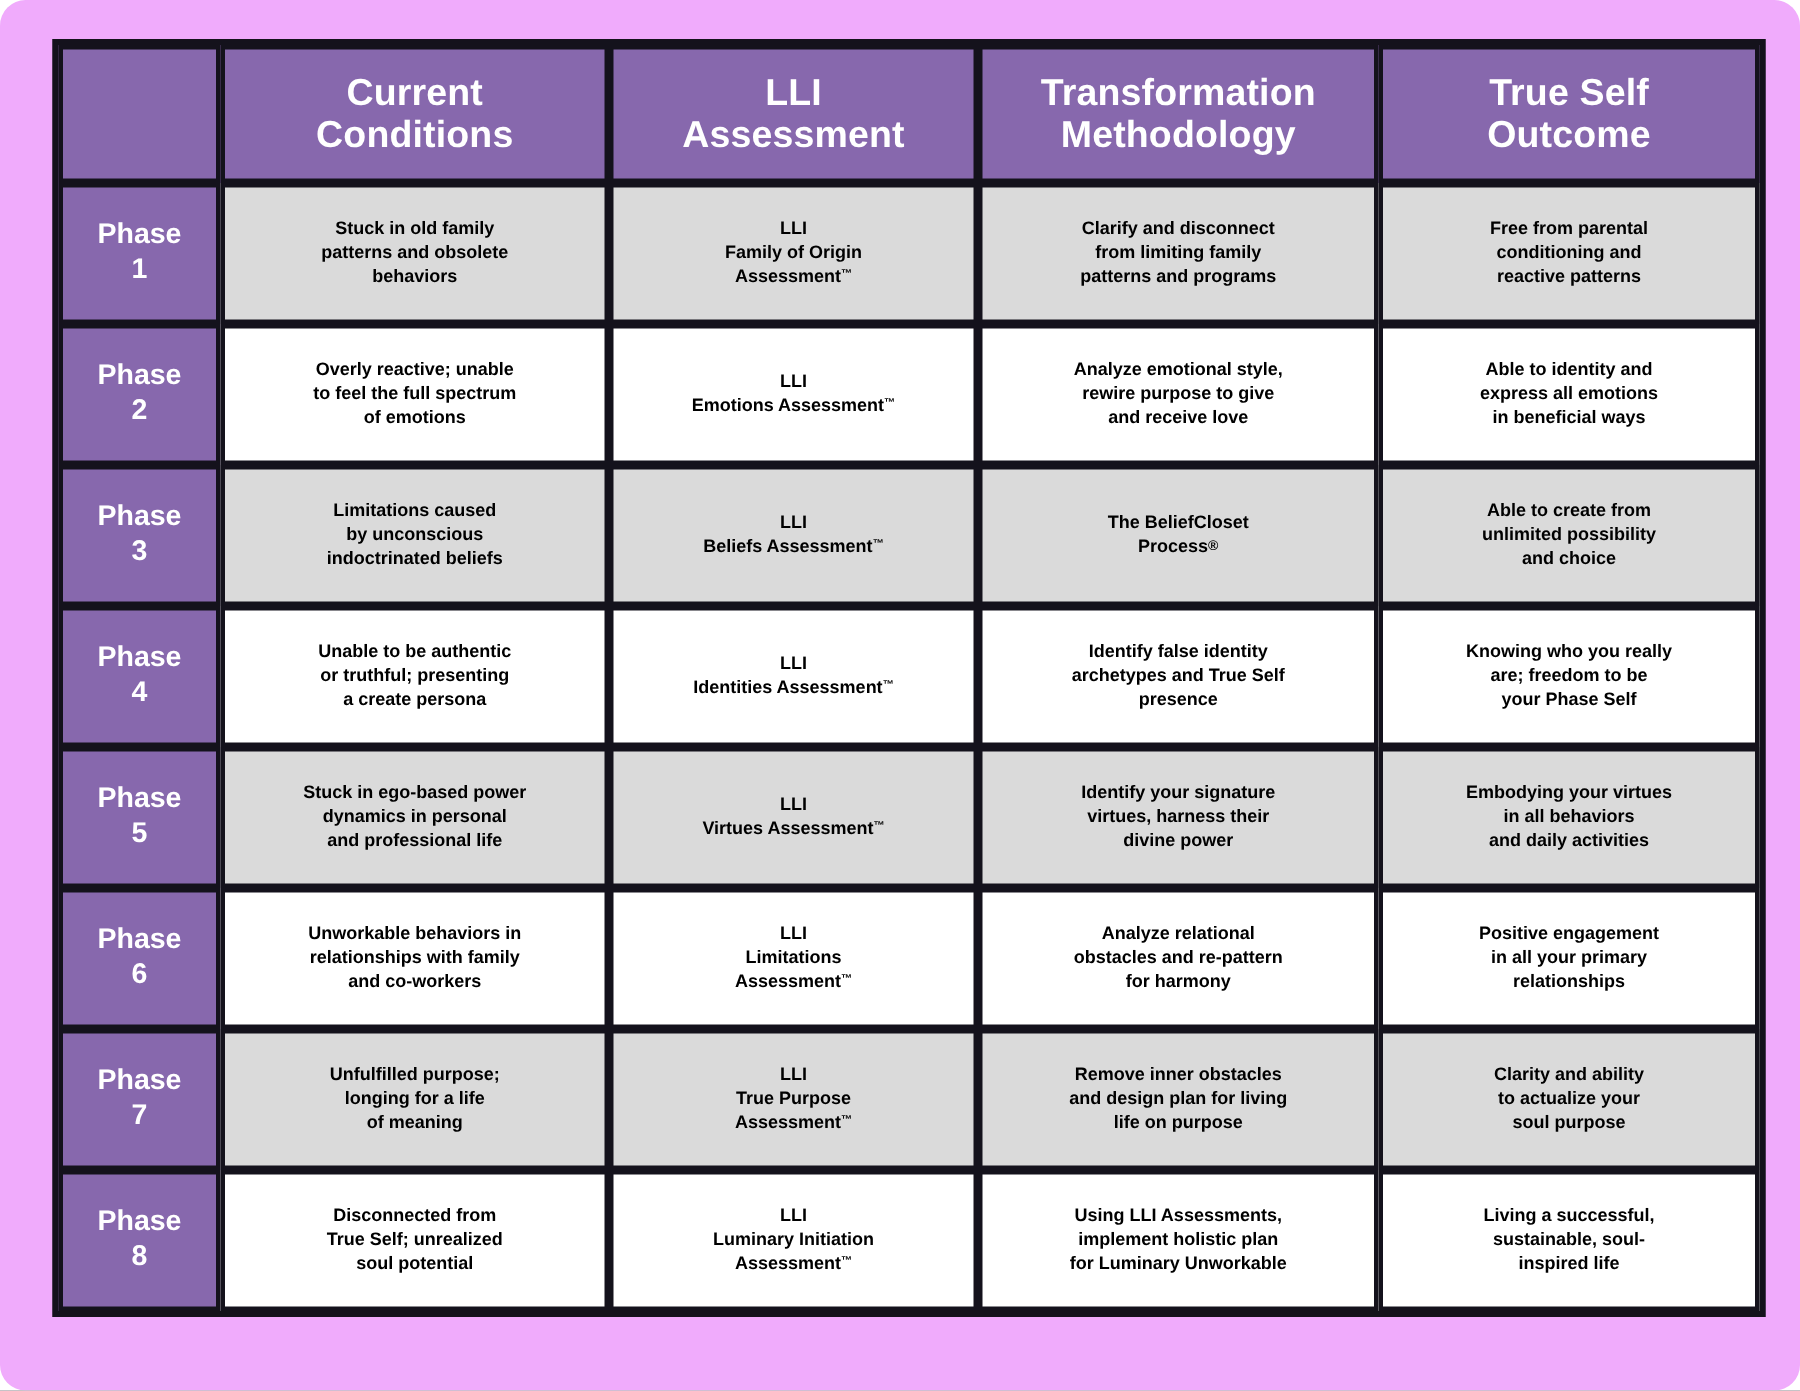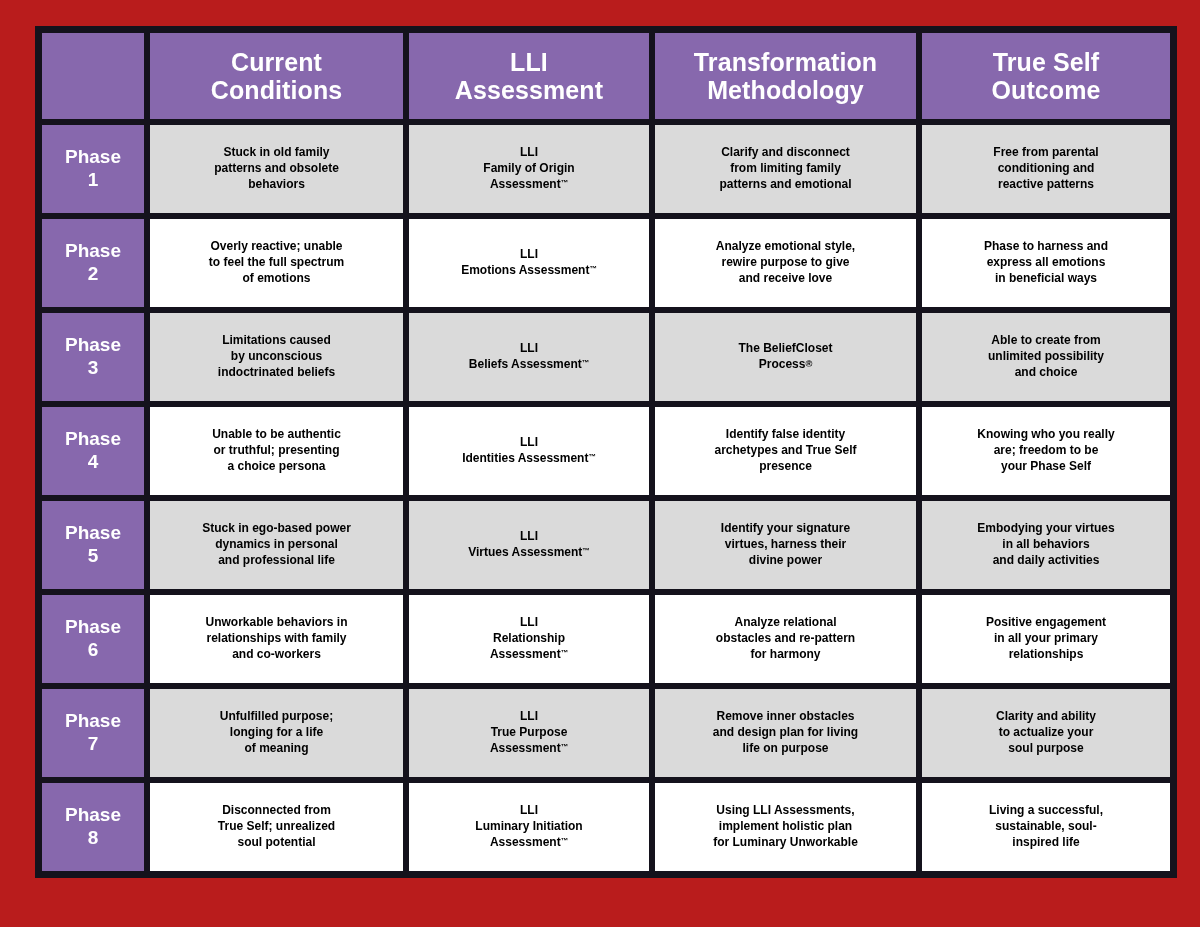--- a/index.html
+++ b/index.html
@@ -11,21 +11,22 @@
     width: 1200px;
     height: 927px;
     font-family: "Liberation Sans", sans-serif;
     overflow: hidden;
   }
 
   .page {
     position: relative;
     width: 1200px;
     height: 927px;
-    background: #b91c1c;
+    background: #f0abfc;
+    border-radius: 17px;
   }
 
   .matrix-table {
     position: absolute;
     left: 35px;
     top: 26px;
     width: 1134px;
     border-collapse: separate;
     border-spacing: 0;
     table-layout: fixed;
@@ -149,21 +150,21 @@
             <span class="ln">behaviors</span>
           </td>
           <td class="body-cell">
             <span class="ln">LLI</span>
             <span class="ln">Family of Origin</span>
             <span class="ln">Assessment<sup class="tm">™</sup></span>
           </td>
           <td class="body-cell">
             <span class="ln">Clarify and disconnect</span>
             <span class="ln">from limiting family</span>
-            <span class="ln">patterns and emotional</span>
+            <span class="ln">patterns and programs</span>
           </td>
           <td class="body-cell">
             <span class="ln">Free from parental</span>
             <span class="ln">conditioning and</span>
             <span class="ln">reactive patterns</span>
           </td>
         </tr>
         <tr>
           <td class="phase-cell">
             <span class="p-word">Phase</span>
@@ -177,21 +178,21 @@
           <td class="body-cell">
             <span class="ln">LLI</span>
             <span class="ln">Emotions Assessment<sup class="tm">™</sup></span>
           </td>
           <td class="body-cell">
             <span class="ln">Analyze emotional style,</span>
             <span class="ln">rewire purpose to give</span>
             <span class="ln">and receive love</span>
           </td>
           <td class="body-cell">
-            <span class="ln">Phase to harness and</span>
+            <span class="ln">Able to identity and</span>
             <span class="ln">express all emotions</span>
             <span class="ln">in beneficial ways</span>
           </td>
         </tr>
         <tr class="shaded">
           <td class="phase-cell">
             <span class="p-word">Phase</span>
             <span class="p-num">3</span>
           </td>
           <td class="body-cell">
@@ -214,21 +215,21 @@
           </td>
         </tr>
         <tr>
           <td class="phase-cell">
             <span class="p-word">Phase</span>
             <span class="p-num">4</span>
           </td>
           <td class="body-cell">
             <span class="ln">Unable to be authentic</span>
             <span class="ln">or truthful; presenting</span>
-            <span class="ln">a choice persona</span>
+            <span class="ln">a create persona</span>
           </td>
           <td class="body-cell">
             <span class="ln">LLI</span>
             <span class="ln">Identities Assessment<sup class="tm">™</sup></span>
           </td>
           <td class="body-cell">
             <span class="ln">Identify false identity</span>
             <span class="ln">archetypes and True Self</span>
             <span class="ln">presence</span>
           </td>
@@ -268,21 +269,21 @@
             <span class="p-word">Phase</span>
             <span class="p-num">6</span>
           </td>
           <td class="body-cell">
             <span class="ln">Unworkable behaviors in</span>
             <span class="ln">relationships with family</span>
             <span class="ln">and co-workers</span>
           </td>
           <td class="body-cell">
             <span class="ln">LLI</span>
-            <span class="ln">Relationship</span>
+            <span class="ln">Limitations</span>
             <span class="ln">Assessment<sup class="tm">™</sup></span>
           </td>
           <td class="body-cell">
             <span class="ln">Analyze relational</span>
             <span class="ln">obstacles and re-pattern</span>
             <span class="ln">for harmony</span>
           </td>
           <td class="body-cell">
             <span class="ln">Positive engagement</span>
             <span class="ln">in all your primary</span>

